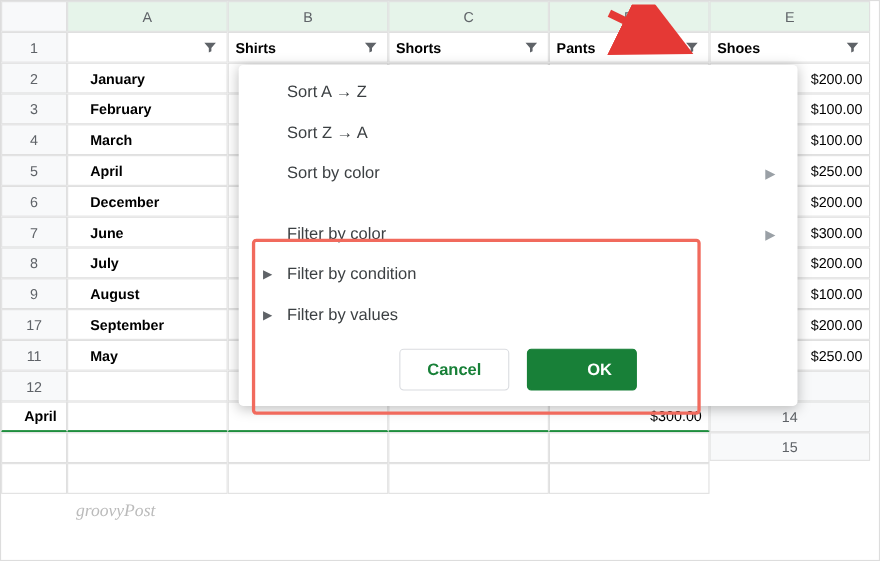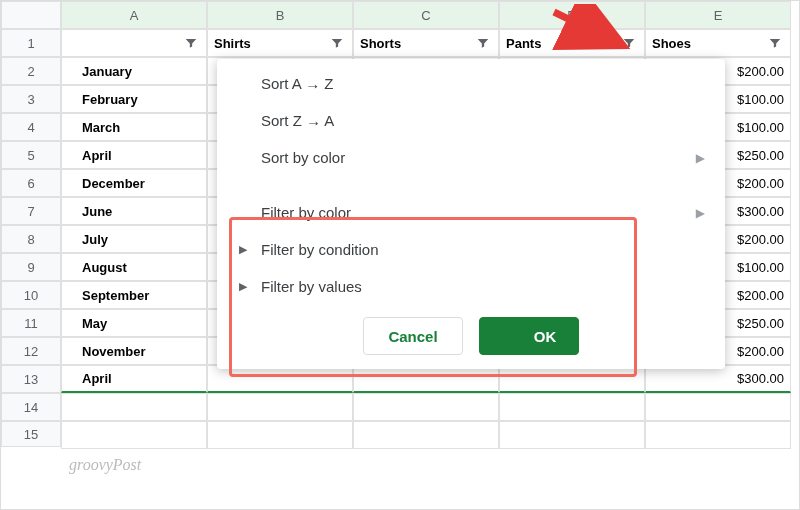--- a/index.html
+++ b/index.html
@@ -256,40 +256,39 @@
 
   <div class="rowhdr">9</div>
   <div class="cell month">August</div>
   <div class="cell"></div>
   <div class="cell"></div>
   <div class="cell"></div>
   <div class="cell money">
       <span class="dollar">$100.00</span>
     </div>
 
-  <div class="rowhdr">10</div>
+  <div class="rowhdr">17</div>
   <div class="cell month">September</div>
   <div class="cell"></div>
   <div class="cell"></div>
   <div class="cell"></div>
   <div class="cell money">
       <span class="dollar">$200.00</span>
     </div>
 
   <div class="rowhdr">11</div>
   <div class="cell month">May</div>
   <div class="cell"></div>
   <div class="cell"></div>
   <div class="cell"></div>
   <div class="cell money">
       <span class="dollar">$250.00</span>
     </div>
 
   <div class="rowhdr">12</div>
-  <div class="cell month">November</div>
   <div class="cell"></div>
   <div class="cell"></div>
   <div class="cell"></div>
   <div class="cell money">
       <span class="dollar">$200.00</span>
     </div>
 
   <div class="rowhdr row13-border">13</div>
   <div class="cell month row13-border" style="border-bottom:2px solid #1e8e3e">April</div>
   <div class="cell" style="border-bottom:2px solid #1e8e3e"></div>

